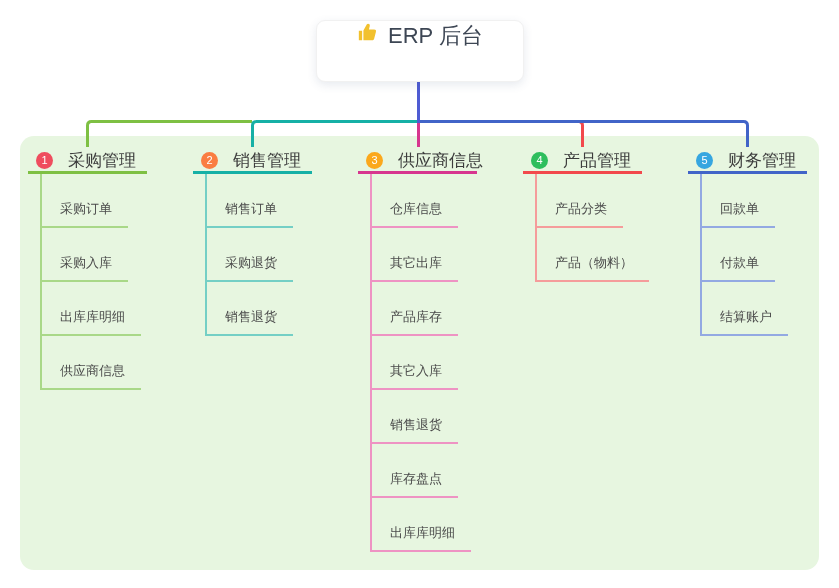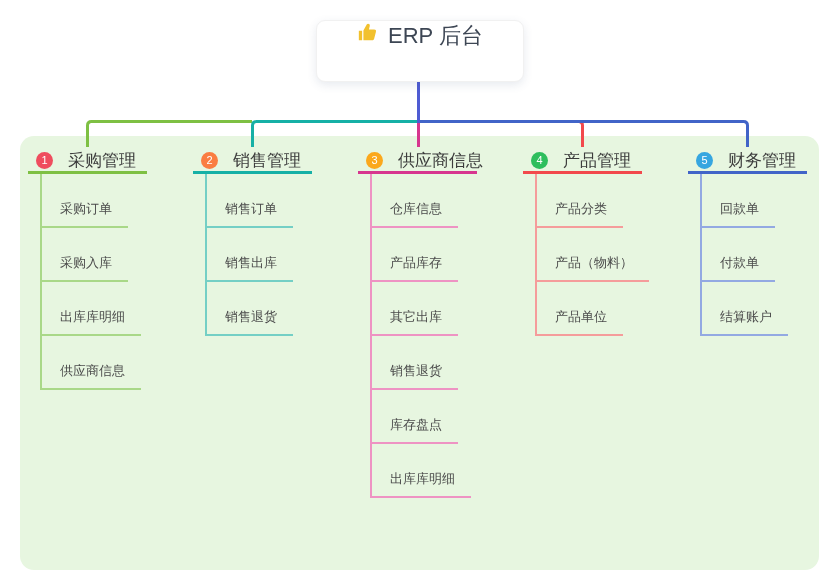--- a/index.html
+++ b/index.html
@@ -77,49 +77,49 @@
     </div>
   </div>
 
   <div class="branch" style="left: 193px; --line: #16b0a6; --child-line: #74cfc5; --badge: #fa7d41;">
     <div class="branch-title">
       <span class="badge">2</span>
       <span class="branch-label">销售管理</span>
     </div>
     <div class="children">
       <div class="child">销售订单</div>
-      <div class="child">销售出库</div>
+      <div class="child">采购退货</div>
       <div class="child">销售退货</div>
     </div>
   </div>
 
   <div class="branch" style="left: 358px; --line: #d7368f; --child-line: #ee93c3; --badge: #fba81c;">
     <div class="branch-title">
       <span class="badge">3</span>
       <span class="branch-label">供应商信息</span>
     </div>
     <div class="children">
       <div class="child">仓库信息</div>
+      <div class="child">其它出库</div>
       <div class="child">产品库存</div>
-      <div class="child">其它出库</div>
+      <div class="child">其它入库</div>
       <div class="child">销售退货</div>
       <div class="child">库存盘点</div>
       <div class="child">出库库明细</div>
     </div>
   </div>
 
   <div class="branch" style="left: 523px; --line: #f2494c; --child-line: #f59c9b; --badge: #2ebe5d;">
     <div class="branch-title">
       <span class="badge">4</span>
       <span class="branch-label">产品管理</span>
     </div>
     <div class="children">
       <div class="child">产品分类</div>
       <div class="child">产品（物料）</div>
-      <div class="child">产品单位</div>
     </div>
   </div>
 
   <div class="branch" style="left: 688px; --line: #4164c8; --child-line: #93a9e2; --badge: #36a6e0;">
     <div class="branch-title">
       <span class="badge">5</span>
       <span class="branch-label">财务管理</span>
     </div>
     <div class="children">
       <div class="child">回款单</div>

